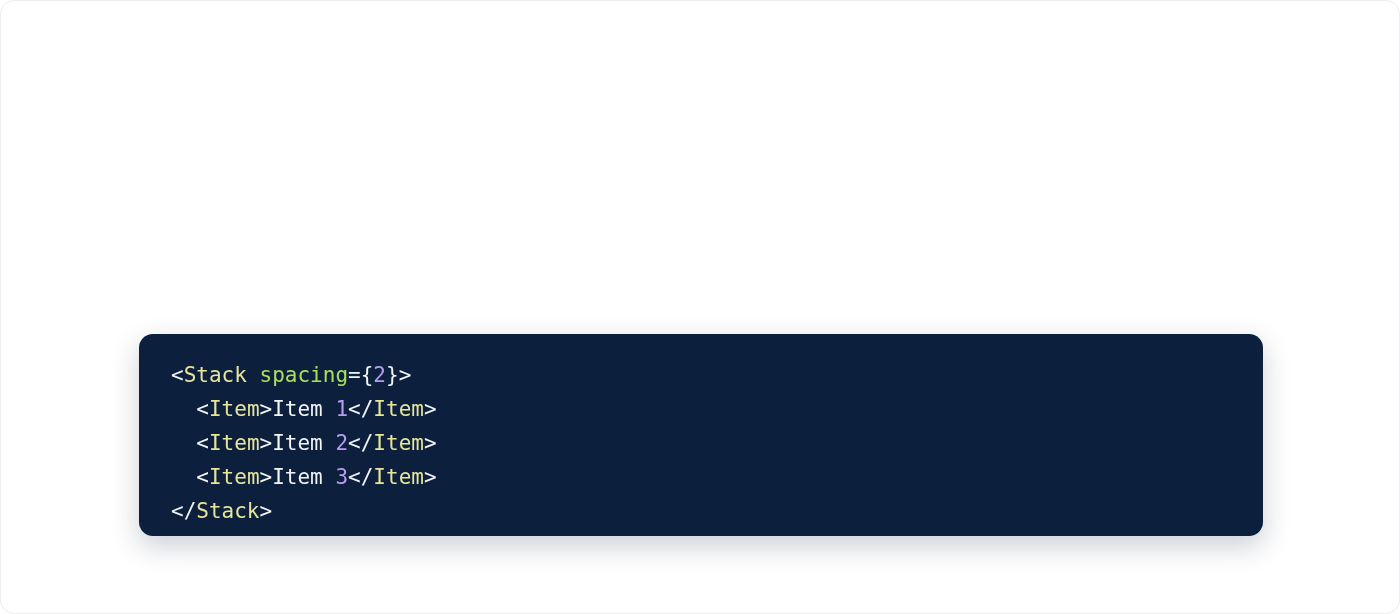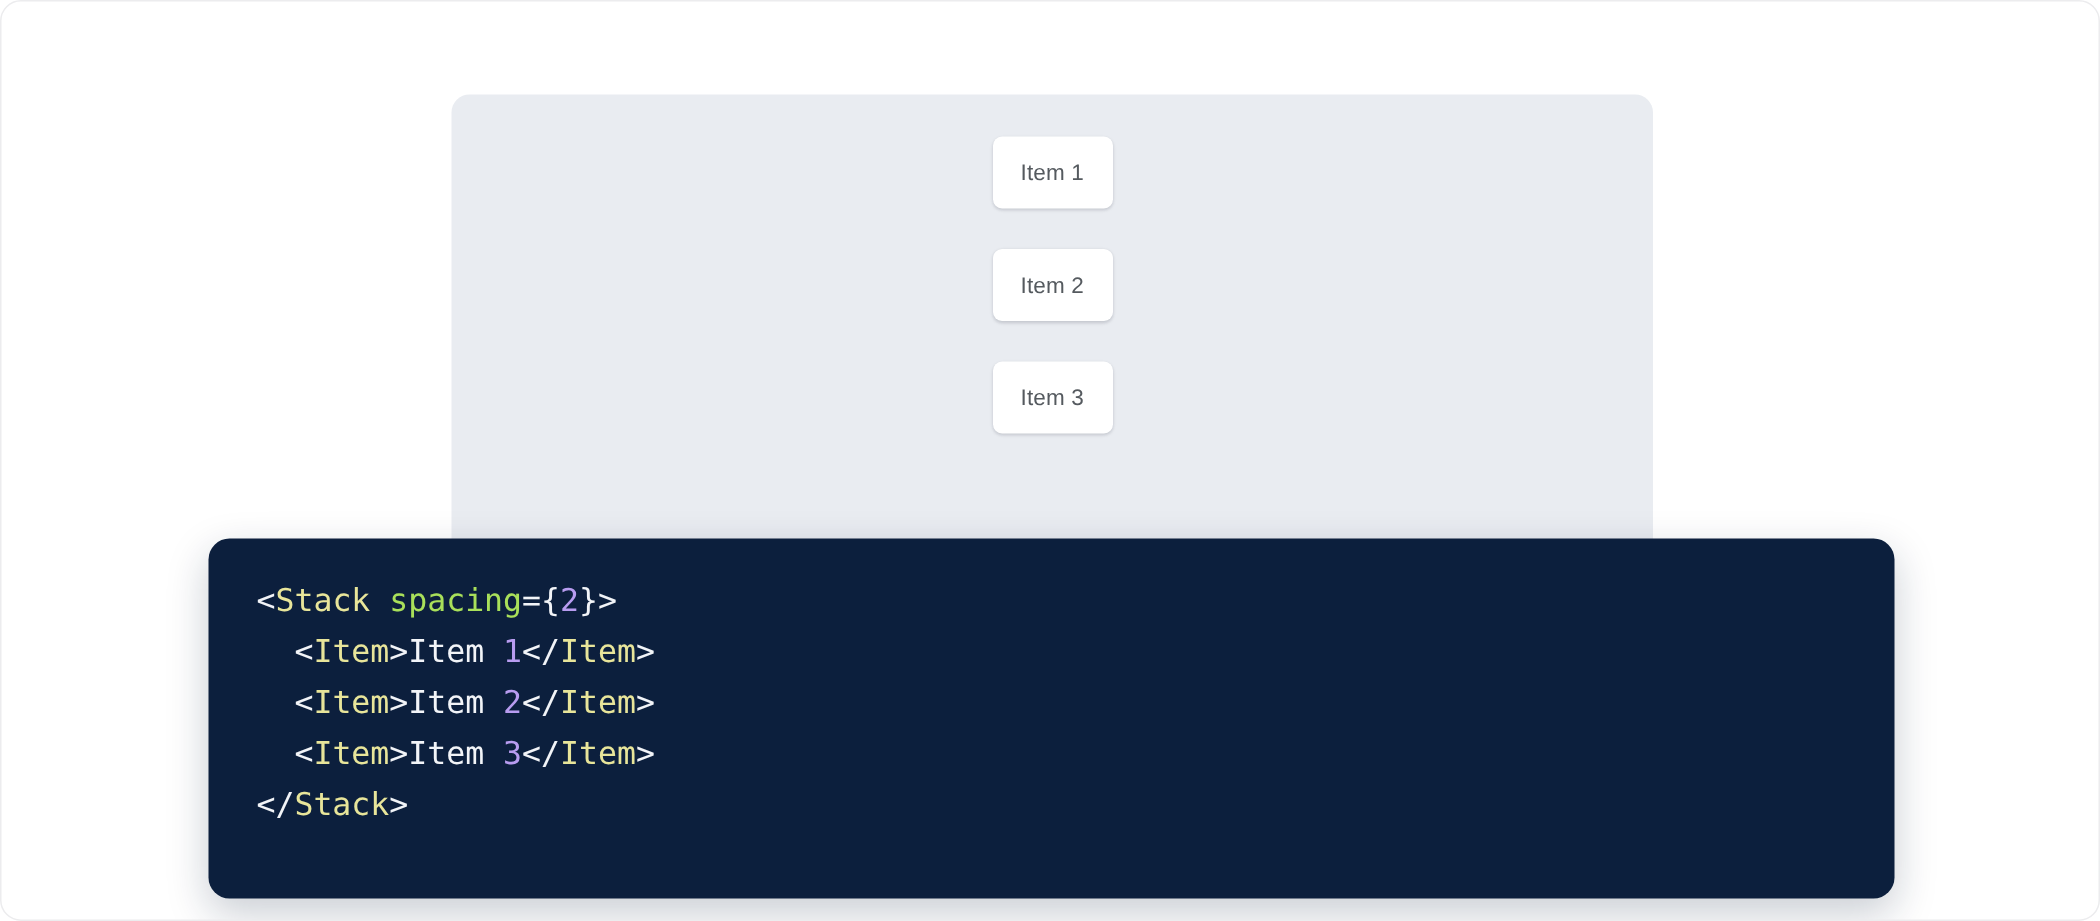--- a/index.html
+++ b/index.html
@@ -65,26 +65,25 @@
     box-shadow: 0 1px 2px rgba(16, 24, 40, 0.10),
                 0 1px 3px rgba(16, 24, 40, 0.08);
   }
 
   
   .code-block {
     position: absolute;
     left: 138px;
     top: 333px;
     width: 1124px;
-    height: 240px;
+    height: 202px;
     background: #0c1f3d;
     border-radius: 14px;
     box-shadow: 0 10px 28px rgba(12, 31, 61, 0.22);
     overflow: hidden;
-    margin-top: 25px;
   }
 
   .code-pre {
     margin: 0;
     padding: 24px 0 0 32px;
     font-family: "DejaVu Sans Mono", "Liberation Mono", monospace;
     font-size: 21px;
     line-height: 34px;
     white-space: pre;
     color: #f2f4f8;
@@ -95,33 +94,20 @@
   .tok-tag    { color: #e8e59a; }
   .tok-attr   { color: #a9e05a; }
   .tok-num    { color: #b89cf0; }
   .tok-text   { color: #f2f4f8; }
 </style>
 </head>
 <body>
 
 <div class="frame">
 
-  <section class="preview-panel">
-    <div class="stack">
-      <div class="stack-item">
-        <span>Item 1</span>
-      </div>
-      <div class="stack-item">
-        <span>Item 2</span>
-      </div>
-      <div class="stack-item">
-        <span>Item 3</span>
-      </div>
-    </div>
-  </section>
 
   <section class="code-block">
     <pre class="code-pre"><code id="code-root"><span class="tok-punc">&lt;</span><span class="tok-tag">Stack</span><span class="tok-text"> </span><span class="tok-attr">spacing</span><span class="tok-punc">={</span><span class="tok-num">2</span><span class="tok-punc">}&gt;</span>
   <span class="tok-punc">&lt;</span><span class="tok-tag">Item</span><span class="tok-punc">&gt;</span><span class="tok-text">Item </span><span class="tok-num">1</span><span class="tok-punc">&lt;/</span><span class="tok-tag">Item</span><span class="tok-punc">&gt;</span>
   <span class="tok-punc">&lt;</span><span class="tok-tag">Item</span><span class="tok-punc">&gt;</span><span class="tok-text">Item </span><span class="tok-num">2</span><span class="tok-punc">&lt;/</span><span class="tok-tag">Item</span><span class="tok-punc">&gt;</span>
   <span class="tok-punc">&lt;</span><span class="tok-tag">Item</span><span class="tok-punc">&gt;</span><span class="tok-text">Item </span><span class="tok-num">3</span><span class="tok-punc">&lt;/</span><span class="tok-tag">Item</span><span class="tok-punc">&gt;</span>
 <span class="tok-punc">&lt;/</span><span class="tok-tag">Stack</span><span class="tok-punc">&gt;</span></code></pre>
   </section>
 
 </div>

